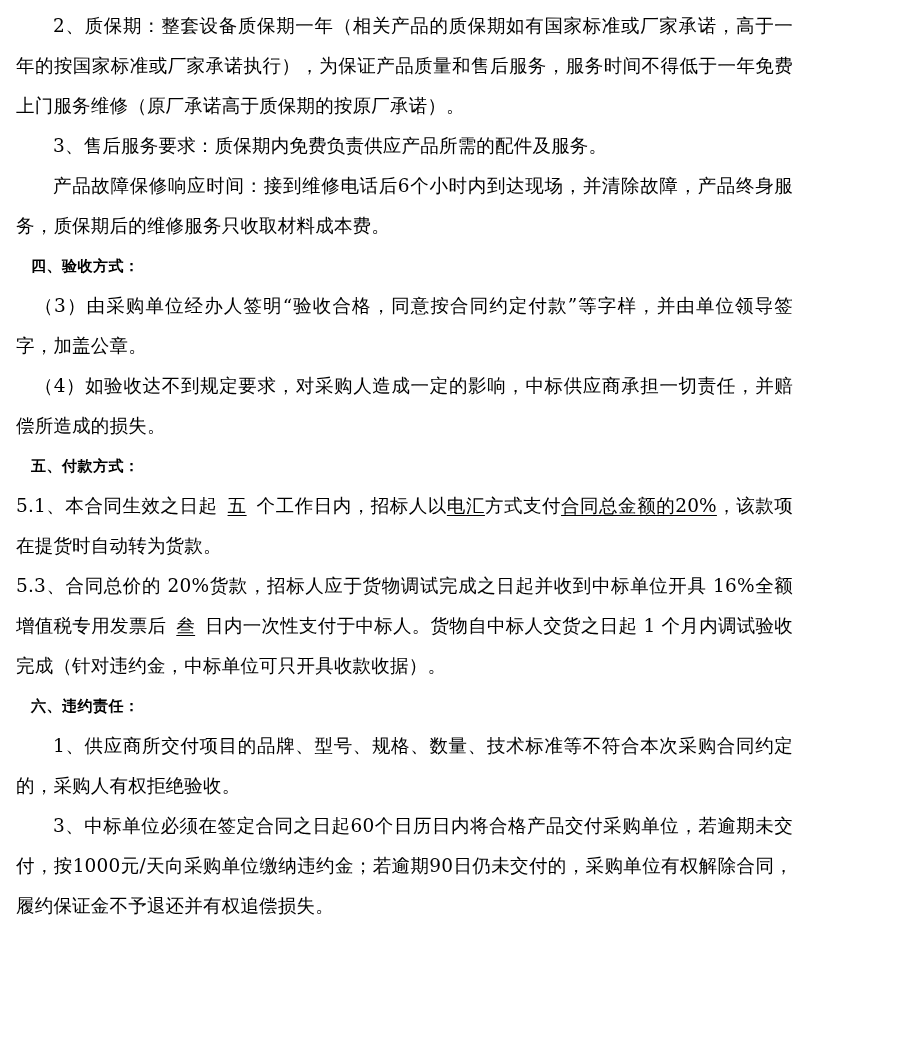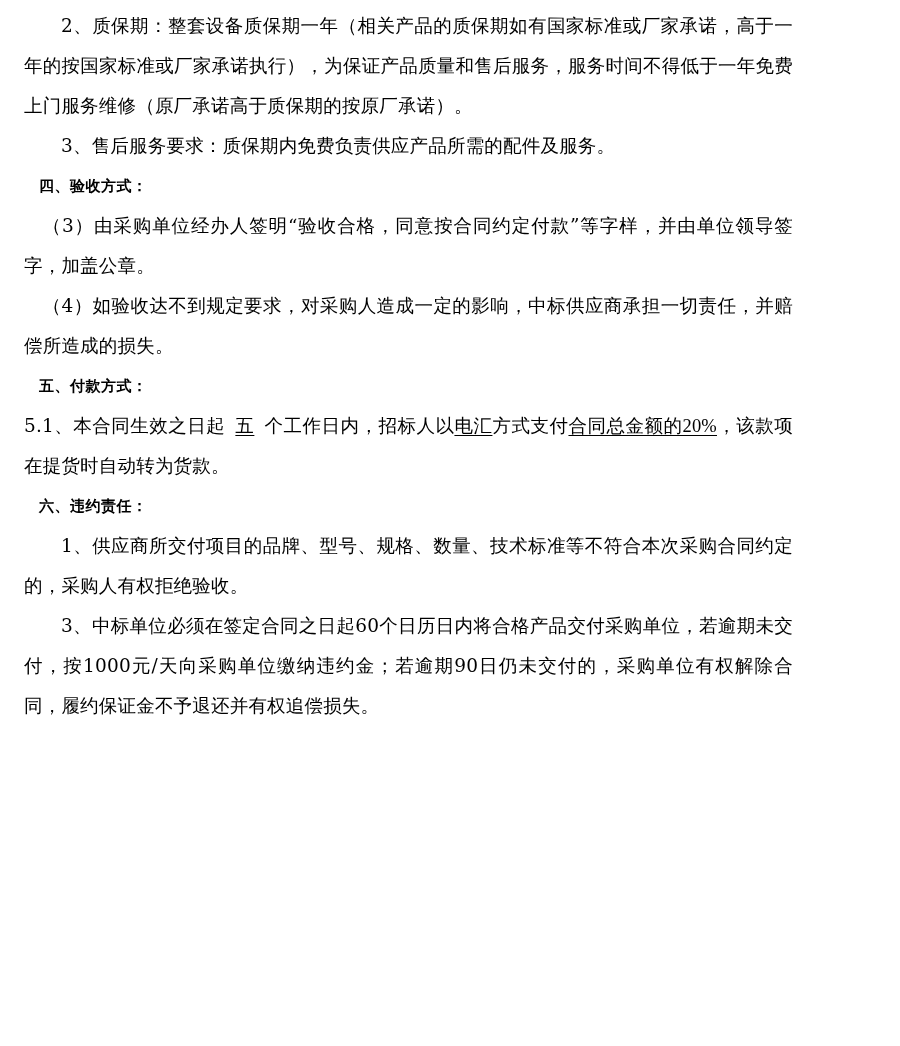--- a/index.html
+++ b/index.html
@@ -10,21 +10,21 @@
   body {
     width: 900px;
     min-height: 1046px;
     font-family: "DejaVu Serif", "Liberation Serif", serif;
     color: #000000;
   }
   .page {
     width: 821px;
     min-height: 1046px;
     box-sizing: border-box;
-    padding: 6px 28px 0 24px;
+    padding: 6px 28px 0 16px;
     position: relative;
   }
   .para {
     font-size: 18.5px;
     line-height: 40px;
     margin: 0;
     text-align: justify;
     text-justify: inter-ideograph;
     letter-spacing: 0.2px;
   }
@@ -35,38 +35,39 @@
     font-size: 15px;
     line-height: 40px;
     margin: 0;
     font-weight: bold;
     text-indent: 1em;
     letter-spacing: 0.5px;
   }
   .u {
     text-decoration: underline;
     text-underline-offset: 3px;
-    font-family: Liberation Serif, serif;
   }
   .uspace {
     text-decoration: underline;
     text-underline-offset: 3px;
     padding: 0 10px;
   }
 </style>
 </head>
 <body>
 
 <div class="page">
   <div id="body-content">
       <p class="para indent2">2、质保期：整套设备质保期一年（相关产品的质保期如有国家标准或厂家承诺，高于一年的按国家标准或厂家承诺执行），为保证产品质量和售后服务，服务时间不得低于一年免费上门服务维修（原厂承诺高于质保期的按原厂承诺）。</p>
       <p class="para indent2">3、售后服务要求：质保期内免费负责供应产品所需的配件及服务。</p>
+      <p class="para indent2">产品故障保修响应时间：接到维修电话后6个小时内到达现场，并清除故障，产品终身服务，质保期后的维修服务只收取材料成本费。</p>
       <p class="heading">四、验收方式：</p>
       <p class="para indent1">（3）由采购单位经办人签明“验收合格，同意按合同约定付款”等字样，并由单位领导签字，加盖公章。</p>
       <p class="para indent1">（4）如验收达不到规定要求，对采购人造成一定的影响，中标供应商承担一切责任，并赔偿所造成的损失。</p>
       <p class="heading">五、付款方式：</p>
       <p class="para noindent"><span>5.1、本合同生效之日起</span><span class="uspace">五</span><span>个工作日内，招标人以</span><span class="u">电汇</span><span>方式支付</span><span class="u">合同总金额的20%</span><span>，该款项在提货时自动转为货款。</span></p>
+      <p class="para noindent"><span>5.3、合同总价的 20%货款，招标人应于货物调试完成之日起并收到中标单位开具 16%全额增值税专用发票后</span><span class="uspace">叁</span><span>日内一次性支付于中标人。货物自中标人交货之日起 1 个月内调试验收完成（针对违约金，中标单位可只开具收款收据）。</span></p>
       <p class="heading">六、违约责任：</p>
       <p class="para indent2">1、供应商所交付项目的品牌、型号、规格、数量、技术标准等不符合本次采购合同约定的，采购人有权拒绝验收。</p>
       <p class="para indent2">3、中标单位必须在签定合同之日起60个日历日内将合格产品交付采购单位，若逾期未交付，按1000元/天向采购单位缴纳违约金；若逾期90日仍未交付的，采购单位有权解除合同，履约保证金不予退还并有权追偿损失。</p>
     </div>
 
 </div>
 
 </body></html>

